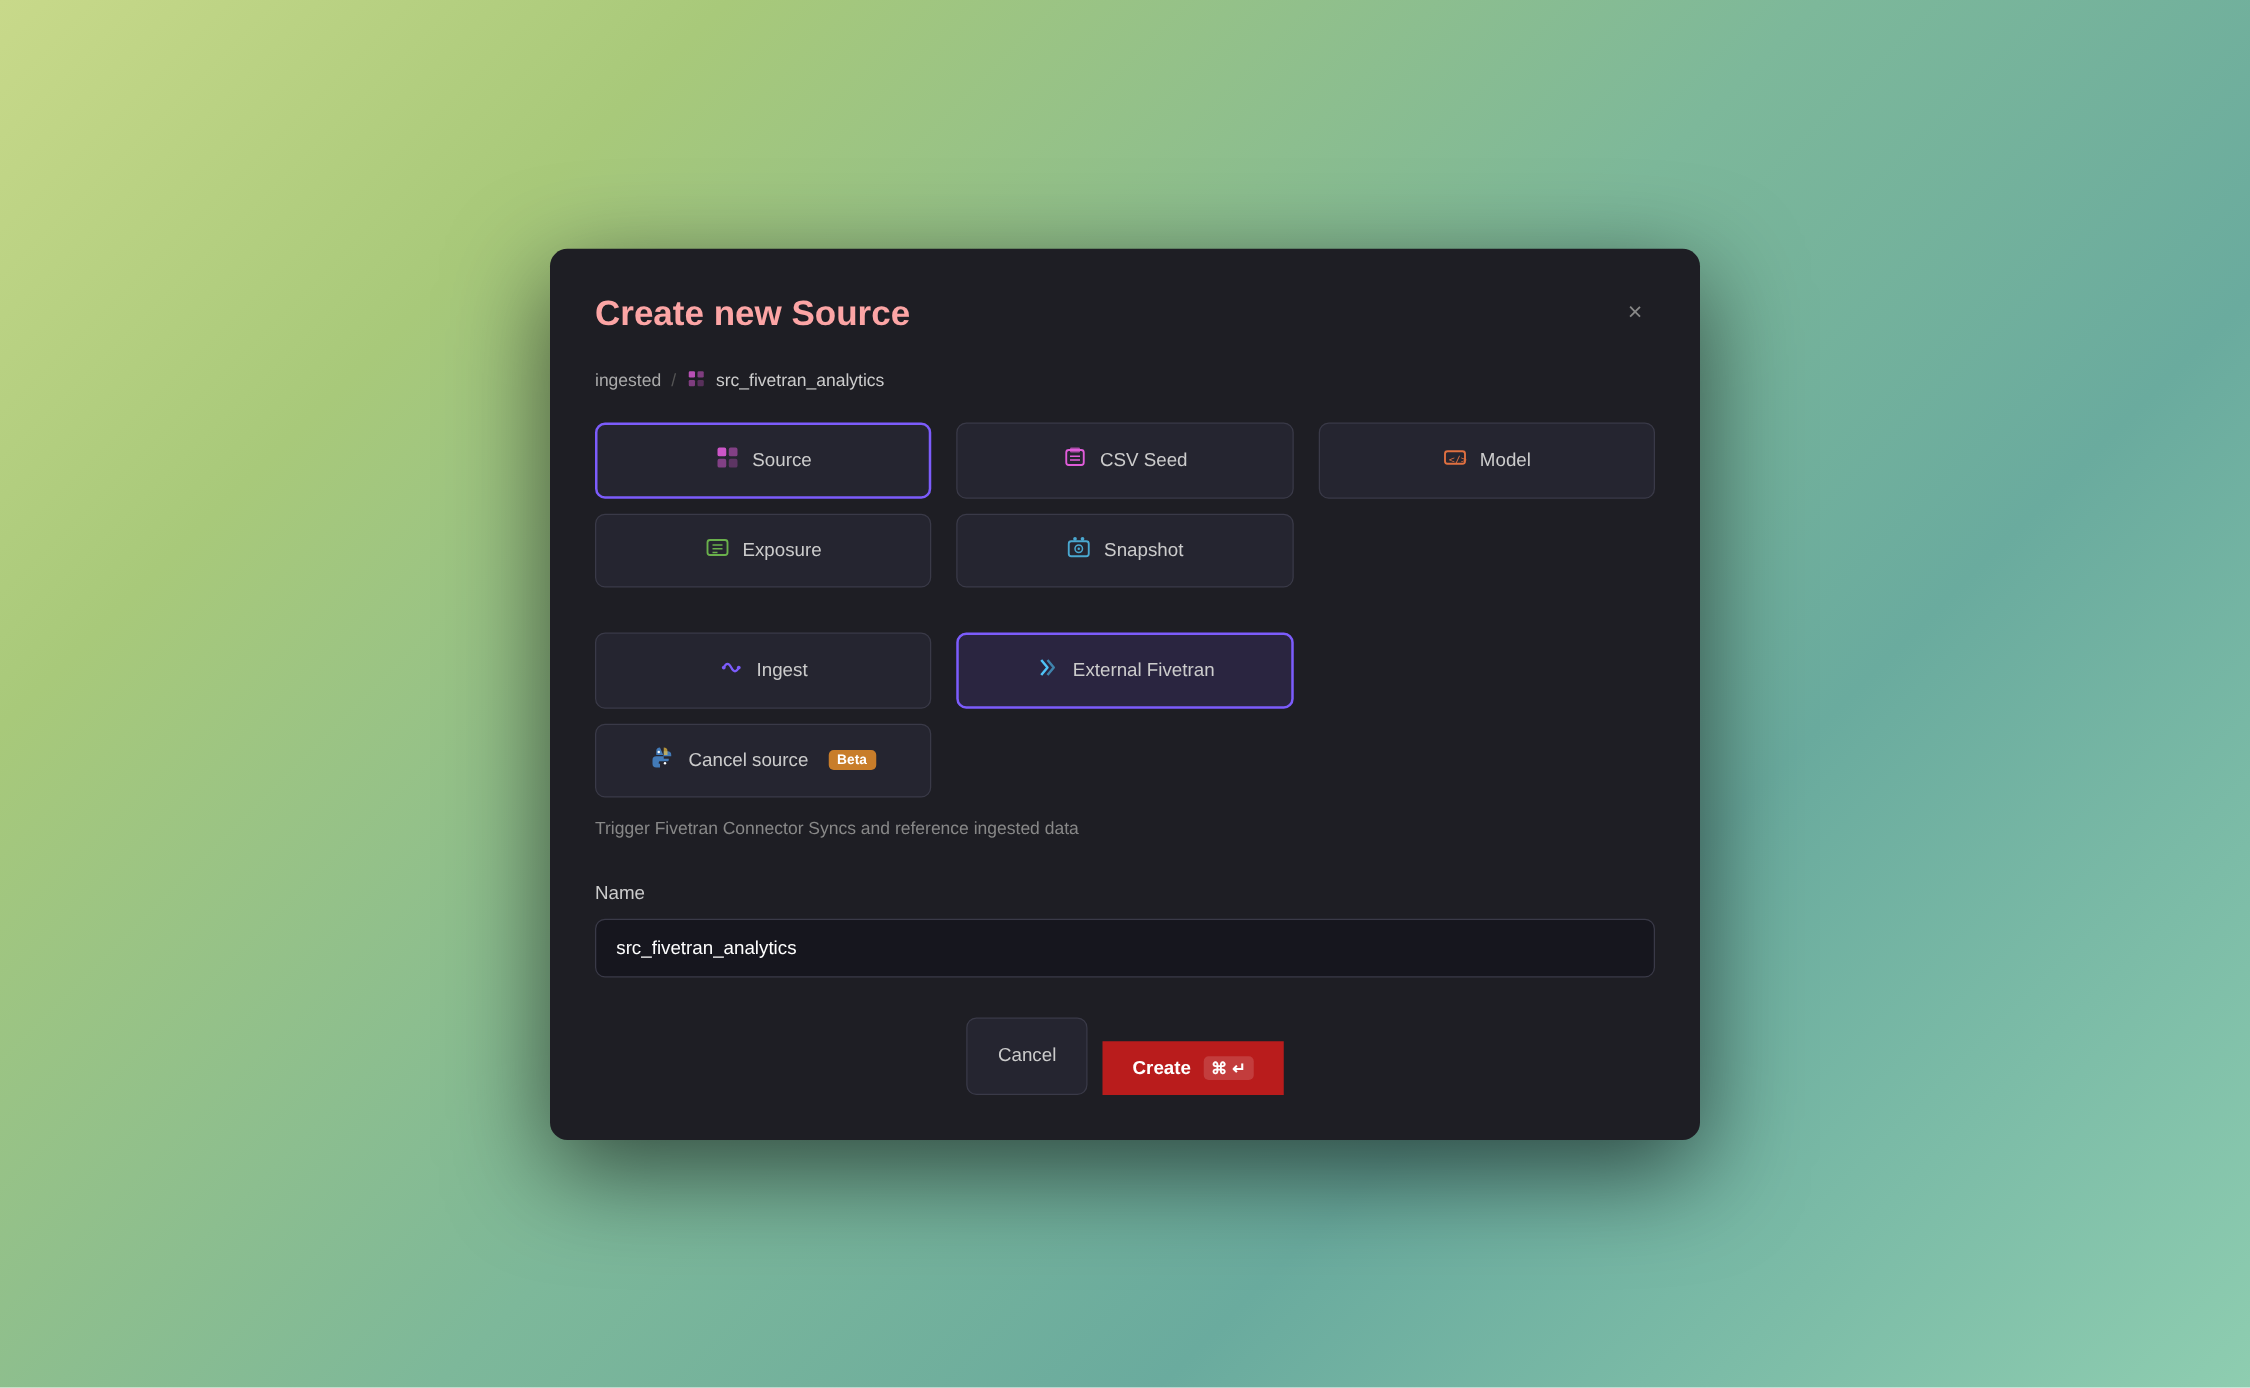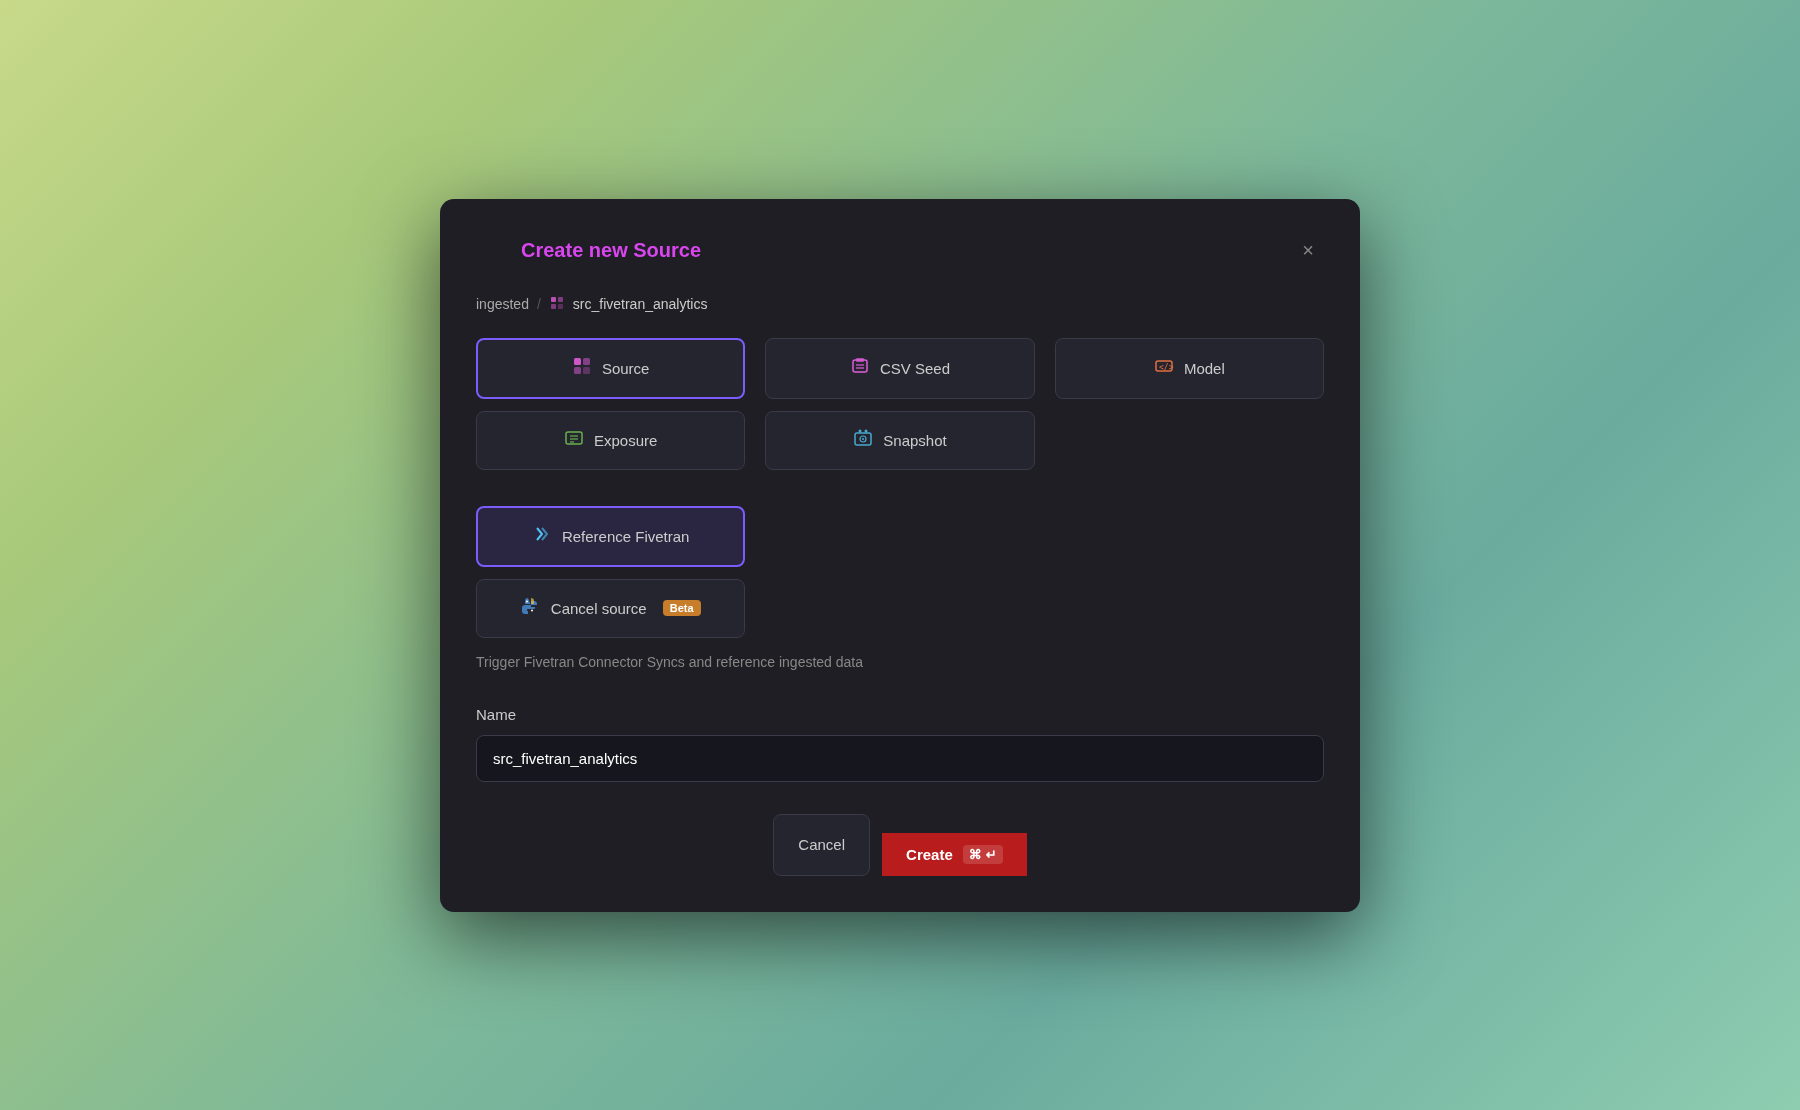--- a/index.html
+++ b/index.html
@@ -32,24 +32,23 @@
     }
 
     .modal-header {
       display: flex;
       align-items: center;
       justify-content: space-between;
       margin-bottom: 28px;
     }
 
     .modal-title {
-      color: #d946ef;
-      font-size: 20px;
+      color: #fca5a5;
+      font-size: 28px;
       font-weight: 600;
-      margin-left: 45px;
     }
 
     .close-btn {
       background: none;
       border: none;
       color: #888;
       font-size: 20px;
       cursor: pointer;
       width: 32px;
       height: 32px;
@@ -319,29 +318,39 @@
         <span>Snapshot</span>
       </button>
 
       <div class="type-btn empty-slot"></div>
     </div>
 
     <div class="divider-row"></div>
 
     <div class="type-grid-row type-grid-row-3">
 
+      <button class="type-btn">
+        <span class="btn-icon">
+          <svg width="20" height="20" viewBox="0 0 20 20" fill="none">
+            <path d="M4 10 Q7 4 10 10 Q13 16 16 10" stroke="#7c5cfc" stroke-width="1.8" fill="none"></path>
+            <circle cx="4" cy="10" r="1.5" fill="#7c5cfc"></circle>
+            <circle cx="16" cy="10" r="1.5" fill="#7c5cfc"></circle>
+          </svg>
+        </span>
+        <span>Ingest</span>
+      </button>
 
       <button class="type-btn selected-purple-filled">
         <span class="btn-icon">
           <svg width="20" height="20" viewBox="0 0 20 20" fill="none">
             <path d="M5 4 L10 10 L5 16" stroke="#4fc3f7" stroke-width="2" fill="none" stroke-linejoin="round"></path>
             <path d="M10 4 L15 10 L10 16" stroke="#4fc3f7" stroke-width="2" fill="none" stroke-linejoin="round" opacity="0.6"></path>
           </svg>
         </span>
-        <span>Reference Fivetran</span>
+        <span>External Fivetran</span>
       </button>
     </div>
 
     <div class="type-grid-row" style="grid-template-columns: 1fr 1fr 1fr; margin-top: 8px;">
       <button class="type-btn">
         <span class="btn-icon">
           <svg width="20" height="20" viewBox="0 0 20 20" fill="none">
             <path d="M7 2 C5 2 4 3 4 5 L4 8 L10 8 L10 9 L4 9 C2 9 1 10 1 12 L1 15 C1 17 2 18 4 18 L7 18 L7 15 L6 15 L6 14 C6 13.4 6.4 13 7 13 L13 13 C13.6 13 14 12.6 14 12 L14 11 L10 11 L10 9 L16 9 L16 8 C16 6 15 5 13 5 L10 5 L10 9" fill="#4a90d9" opacity="0.8"></path>
             <circle cx="6" cy="5.5" r="1" fill="#fff"></circle>
             <path d="M10 2 C12 2 13 3 13 5 L13 8 L10 8" fill="#f0c040" opacity="0.7"></path>

